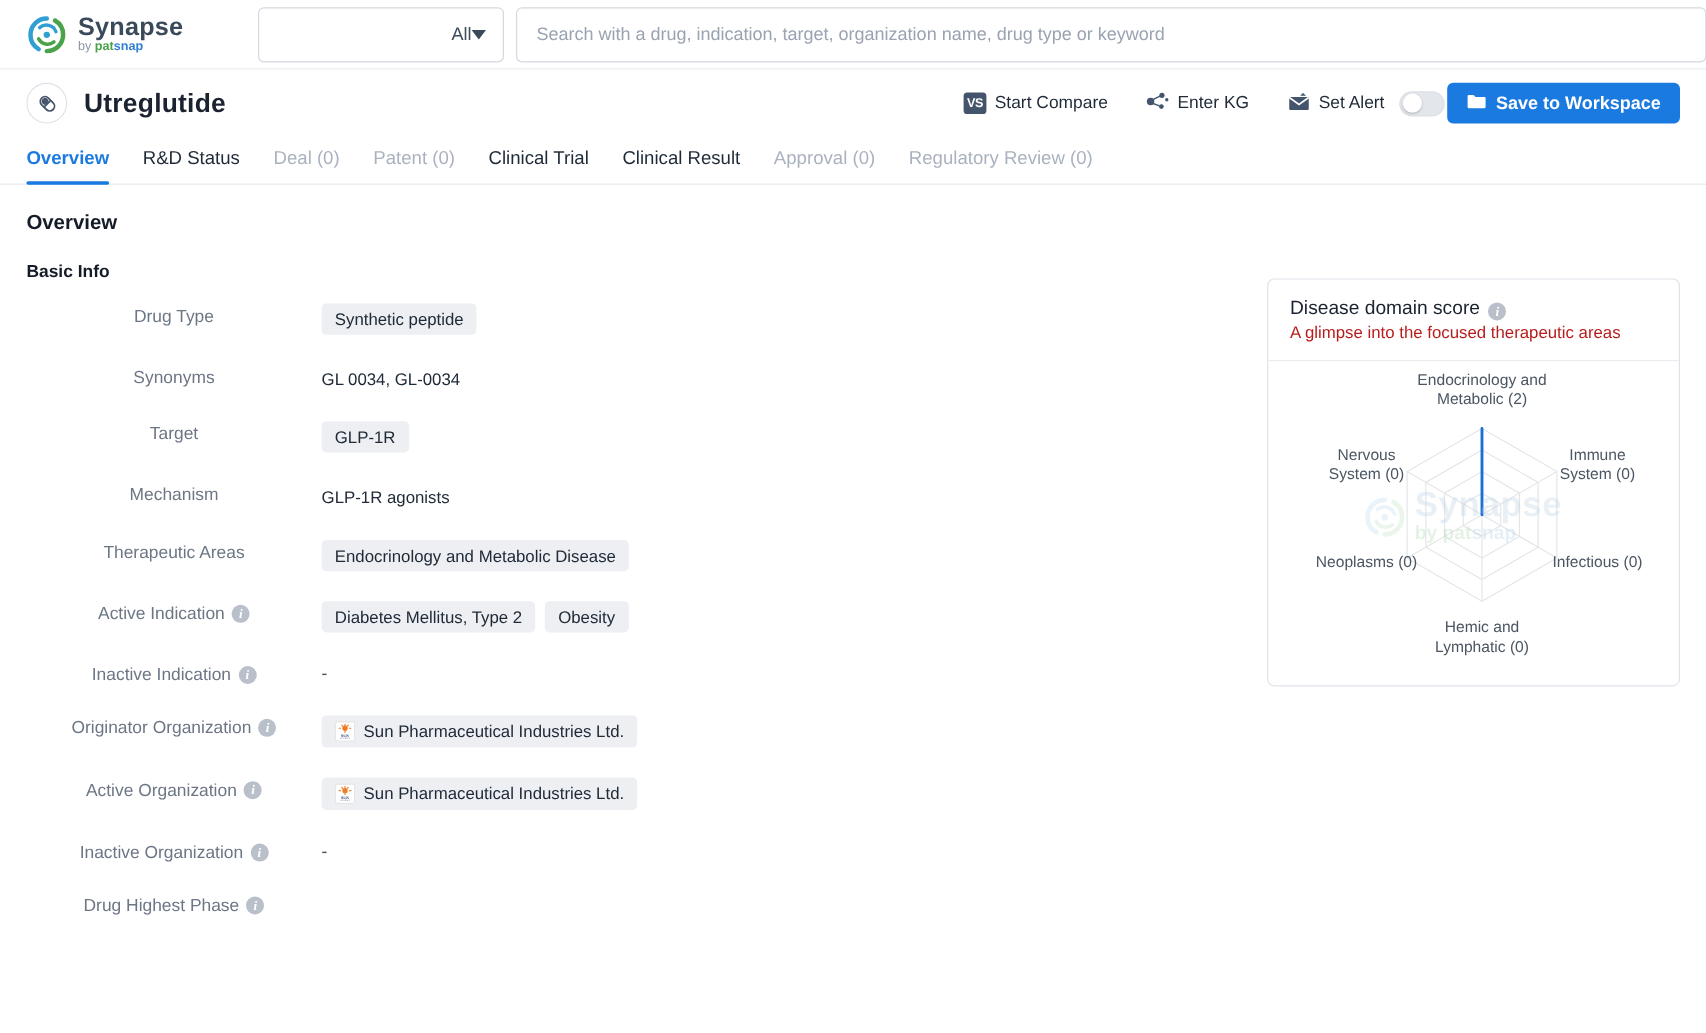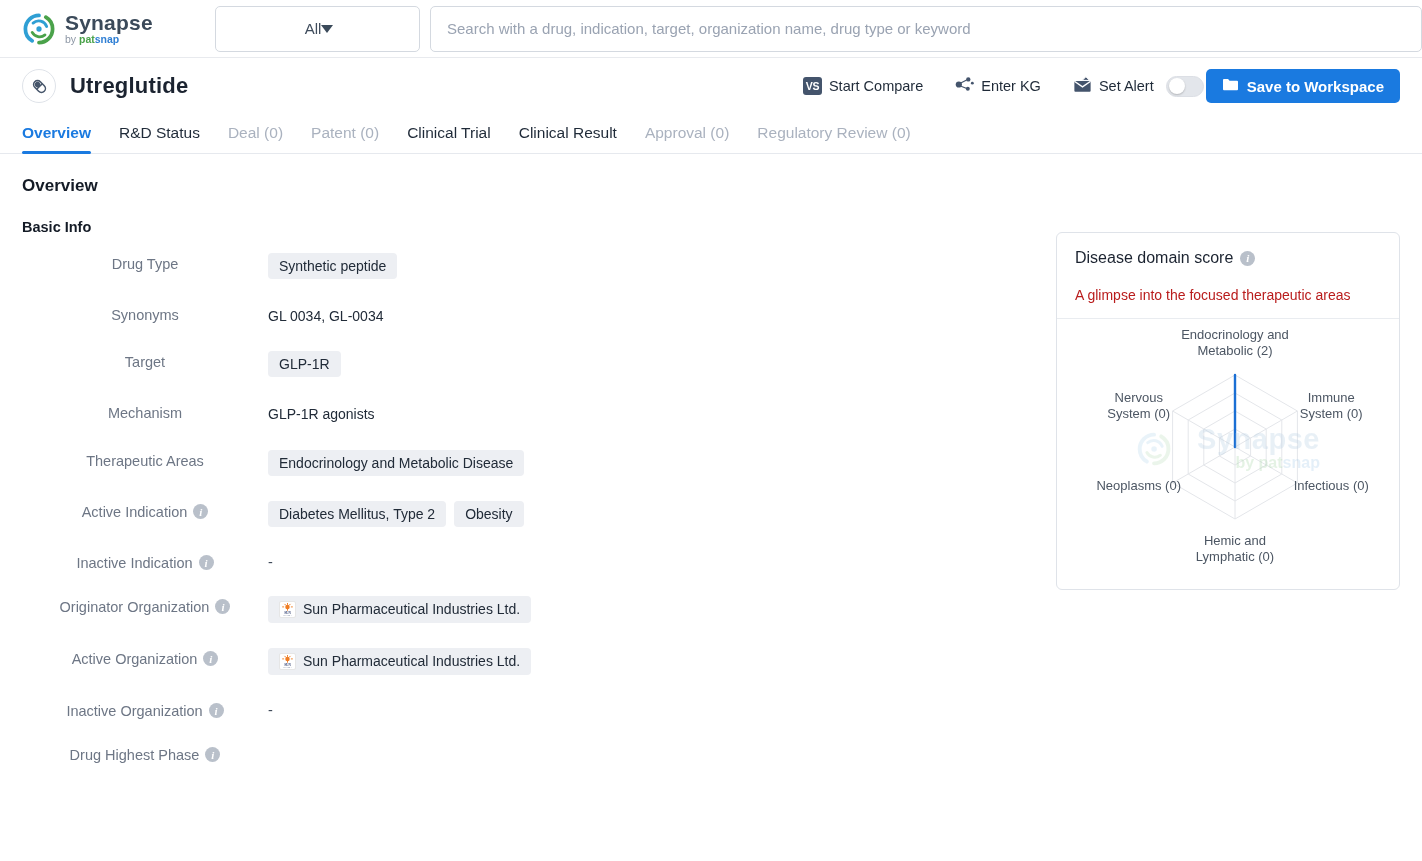--- a/index.html
+++ b/index.html
@@ -27,21 +27,21 @@
     letter-spacing: .2px; display: block;
   }
   .brand-sub { font-size: 10.5px; display: block; margin-top: 1px; }
   .brand-sub .by { color: #8d97a5; }
   .brand-sub .pat { color: #4aa24a; font-weight: bold; }
   .brand-sub .snap { color: #2f7fd4; font-weight: bold; }
 
   .cat-select {
     width: 205px; height: 46px; flex: 0 0 205px;
     border: 1px solid #d4d9e0; border-radius: 5px;
-    display: flex; align-items: center; justify-content: center;
+    display: flex; align-items: center; justify-content: flex-end;
     padding: 0 14px 0 17px; margin-left: 25px;
     font-size: 15px; color: #3f4c5c; background: #fff;
   }
   .caret {
     width: 0; height: 0;
     border-left: 6px solid transparent; border-right: 6px solid transparent;
     border-top: 8px solid #3b4a5a;
   }
   .search-wrap {
     flex: 1; height: 46px; margin-left: 10px; margin-right: 0;
@@ -151,30 +151,30 @@
     width: 15px; height: 15px; border-radius: 50%; background: #b9c0ca;
     color: #fff; font-size: 11px; font-weight: bold; font-style: italic;
     display: inline-flex; align-items: center; justify-content: center;
     font-family: "Liberation Serif", serif; flex: 0 0 15px;
   }
 
   
   .card { border: 1px solid #dfe3e9; border-radius: 6px; background: #fff; }
   .card-head { padding: 16px 18px 15px 18px; border-bottom: 1px solid #e9ecf0; }
   .card-title {
-    font-size: 16px; color: #1b2330; display: flex; align-items: center; gap: 7px;
-    margin-bottom: 20px;
+    font-size: 16px; color: #1b2330; display: flex; align-items: flex-end; gap: 7px;
+    margin-bottom: 2px;
   }
   .card-desc { font-size: 14px; color: #b91c1c; }
   .card-body { position: relative; height: 270px; }
   .radar-svg { display: block; margin: 0 auto; }
   .wm {
     position: absolute; left: 50%; top: 48%;
     transform: translate(-50%,-50%); pointer-events: none;
-    display: flex; align-items: center; gap: 7px; opacity: .30; text-align: right;
+    display: flex; align-items: center; gap: 7px; opacity: .30;
   }
   .wm-name { font-size: 29px; font-weight: bold; color: #b6cfe4; letter-spacing: .5px; line-height: 1; }
   .wm-sub { font-size: 16px; font-weight: bold; line-height: 1; margin-top: 4px; }
   .wm-sub .a { color: #a9d7a9; }
   .wm-sub .b { color: #a9cdea; }
 </style>
 </head>
 <body>
 
 <div class="topbar">

